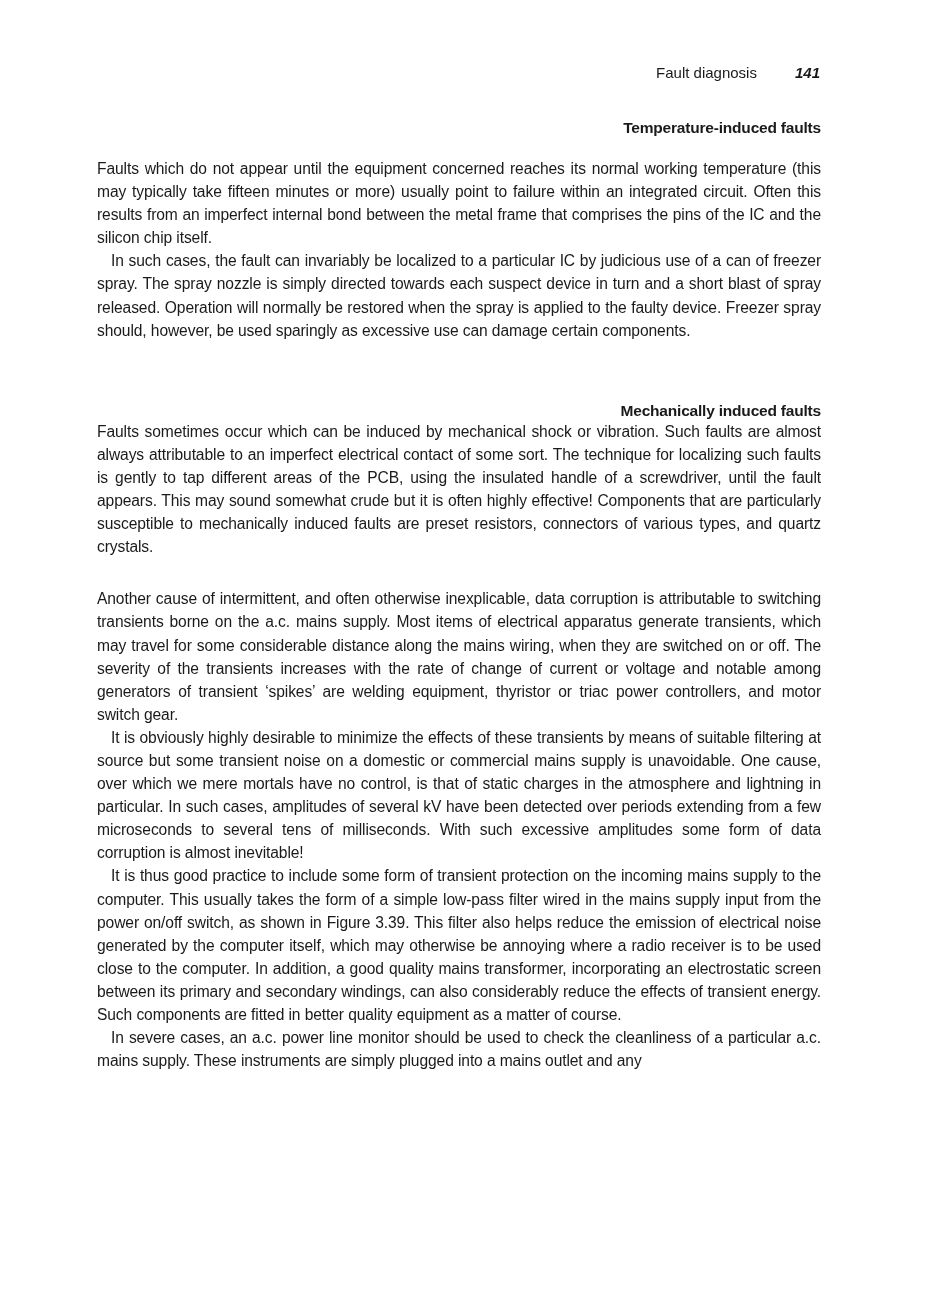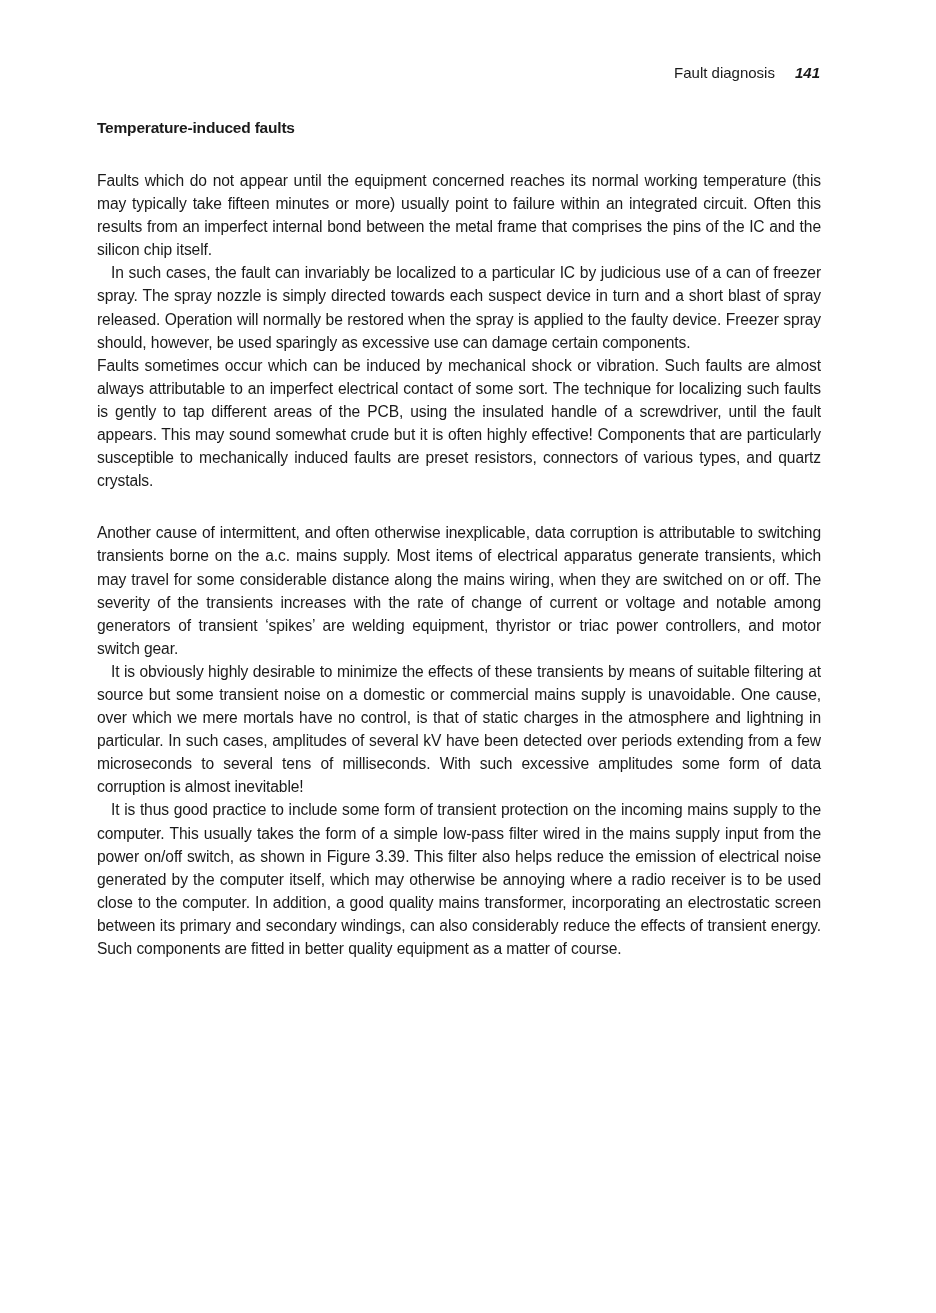--- a/index.html
+++ b/index.html
@@ -14,21 +14,21 @@
       overflow: hidden;
       color: #1a1a1a;
       font-family: "Liberation Sans", sans-serif;
     }
     .running-head {
       position: absolute;
       top: 64px;
       right: 116px;
       font-size: 15px;
       display: flex;
-      gap: 20px;
+      gap: 38px;
       align-items: center;
     }
     .running-head .folio { font-weight: bold; font-style: italic; }
     .page {
       position: absolute;
       left: 97px;
       top: 100px;
       width: 724px;
     }
     h1 {
@@ -36,31 +36,32 @@
       font-weight: bold;
       margin: 4px 0 0 0;
       letter-spacing: -0.2px;
       height: 38px;
     }
     h2 {
       font-size: 15.5px;
       font-weight: bold;
       margin: 0;
       letter-spacing: -0.2px;
+      text-align: right;
     }
     p {
       margin: 0;
       font-size: 15.6px;
       line-height: 23.1px;
       text-align: justify;
       letter-spacing: -0.1px;
     }
     p.indent { text-indent: 14px; }
     .sec1-head { margin-top: 19px; }
-    .sec1-body { margin-top: 32px; }
+    .sec1-body { margin-top: 20px; }
     .sec2-head { margin-top: 60px; }
     .sec2-body { }
     .sec3-head { margin-top: 38px; }
     .sec3-body { margin-top: 29px; }
   </style>
 </head>
 <body>
 
 <div class="running-head">
   <span>Fault diagnosis</span>
@@ -71,25 +72,27 @@
 
   <div>
     <h2 class="sec1-head">Temperature-induced faults</h2>
     <div class="sec1-body">
       <p>Faults which do not appear until the equipment concerned reaches its normal working temperature (this may typically take fifteen minutes or more) usually point to failure within an integrated circuit. Often this results from an imperfect internal bond between the metal frame that comprises the pins of the IC and the silicon chip itself.</p>
       <p class="indent">In such cases, the fault can invariably be localized to a particular IC by judicious use of a can of freezer spray. The spray nozzle is simply directed towards each suspect device in turn and a short blast of spray released. Operation will normally be restored when the spray is applied to the faulty device. Freezer spray should, however, be used sparingly as excessive use can damage certain components.</p>
     </div>
   </div>
 
   <div>
+    <h2 class="sec2-head">Mechanically induced faults</h2>
     <div class="sec2-body">
       <p>Faults sometimes occur which can be induced by mechanical shock or vibration. Such faults are almost always attributable to an imperfect electrical contact of some sort. The technique for localizing such faults is gently to tap different areas of the PCB, using the insulated handle of a screwdriver, until the fault appears. This may sound somewhat crude but it is often highly effective! Components that are particularly susceptible to mechanically induced faults are preset resistors, connectors of various types, and quartz crystals.</p>
     </div>
   </div>
 
   <div>
     <div class="sec3-body">
       <p>Another cause of intermittent, and often otherwise inexplicable, data corruption is attributable to switching transients borne on the a.c. mains supply. Most items of electrical apparatus generate transients, which may travel for some considerable distance along the mains wiring, when they are switched on or off. The severity of the transients increases with the rate of change of current or voltage and notable among generators of transient ‘spikes’ are welding equipment, thyristor or triac power controllers, and motor switch gear.</p>
       <p class="indent">It is obviously highly desirable to minimize the effects of these transients by means of suitable filtering at source but some transient noise on a domestic or commercial mains supply is unavoidable. One cause, over which we mere mortals have no control, is that of static charges in the atmosphere and lightning in particular. In such cases, amplitudes of several kV have been detected over periods extending from a few microseconds to several tens of milliseconds. With such excessive amplitudes some form of data corruption is almost inevitable!</p>
       <p class="indent">It is thus good practice to include some form of transient protection on the incoming mains supply to the computer. This usually takes the form of a simple low-pass filter wired in the mains supply input from the power on/off switch, as shown in Figure 3.39. This filter also helps reduce the emission of electrical noise generated by the computer itself, which may otherwise be annoying where a radio receiver is to be used close to the computer. In addition, a good quality mains transformer, incorporating an electrostatic screen between its primary and secondary windings, can also considerably reduce the effects of transient energy. Such components are fitted in better quality equipment as a matter of course.</p>
+      <p class="indent">In severe cases, an a.c. power line monitor should be used to check the cleanliness of a particular a.c. mains supply. These instruments are simply plugged into a mains outlet and any</p>
     </div>
   </div>
 </div>
 
 </body></html>

